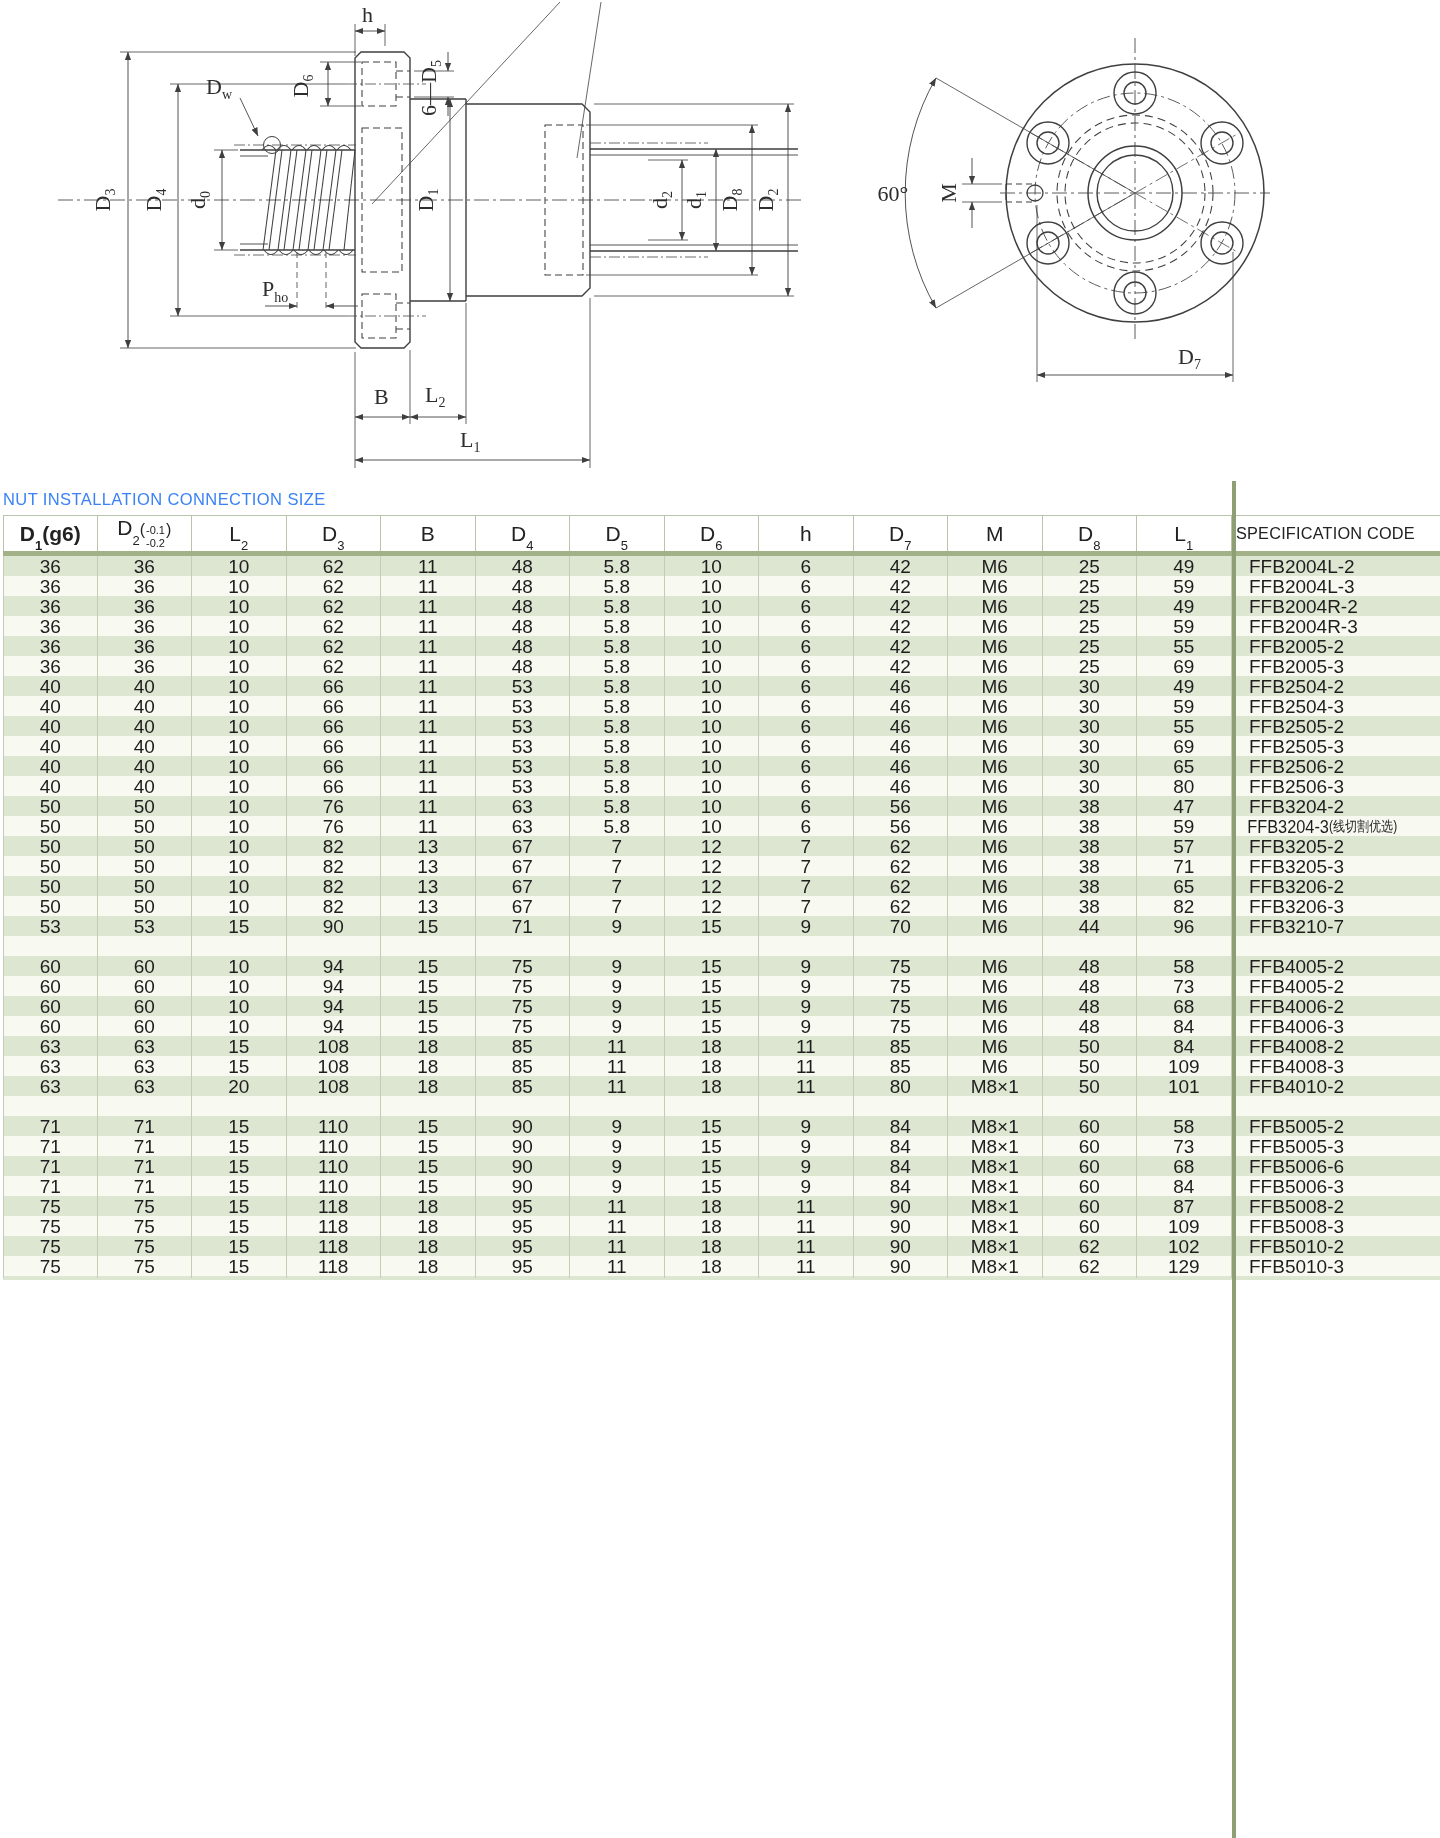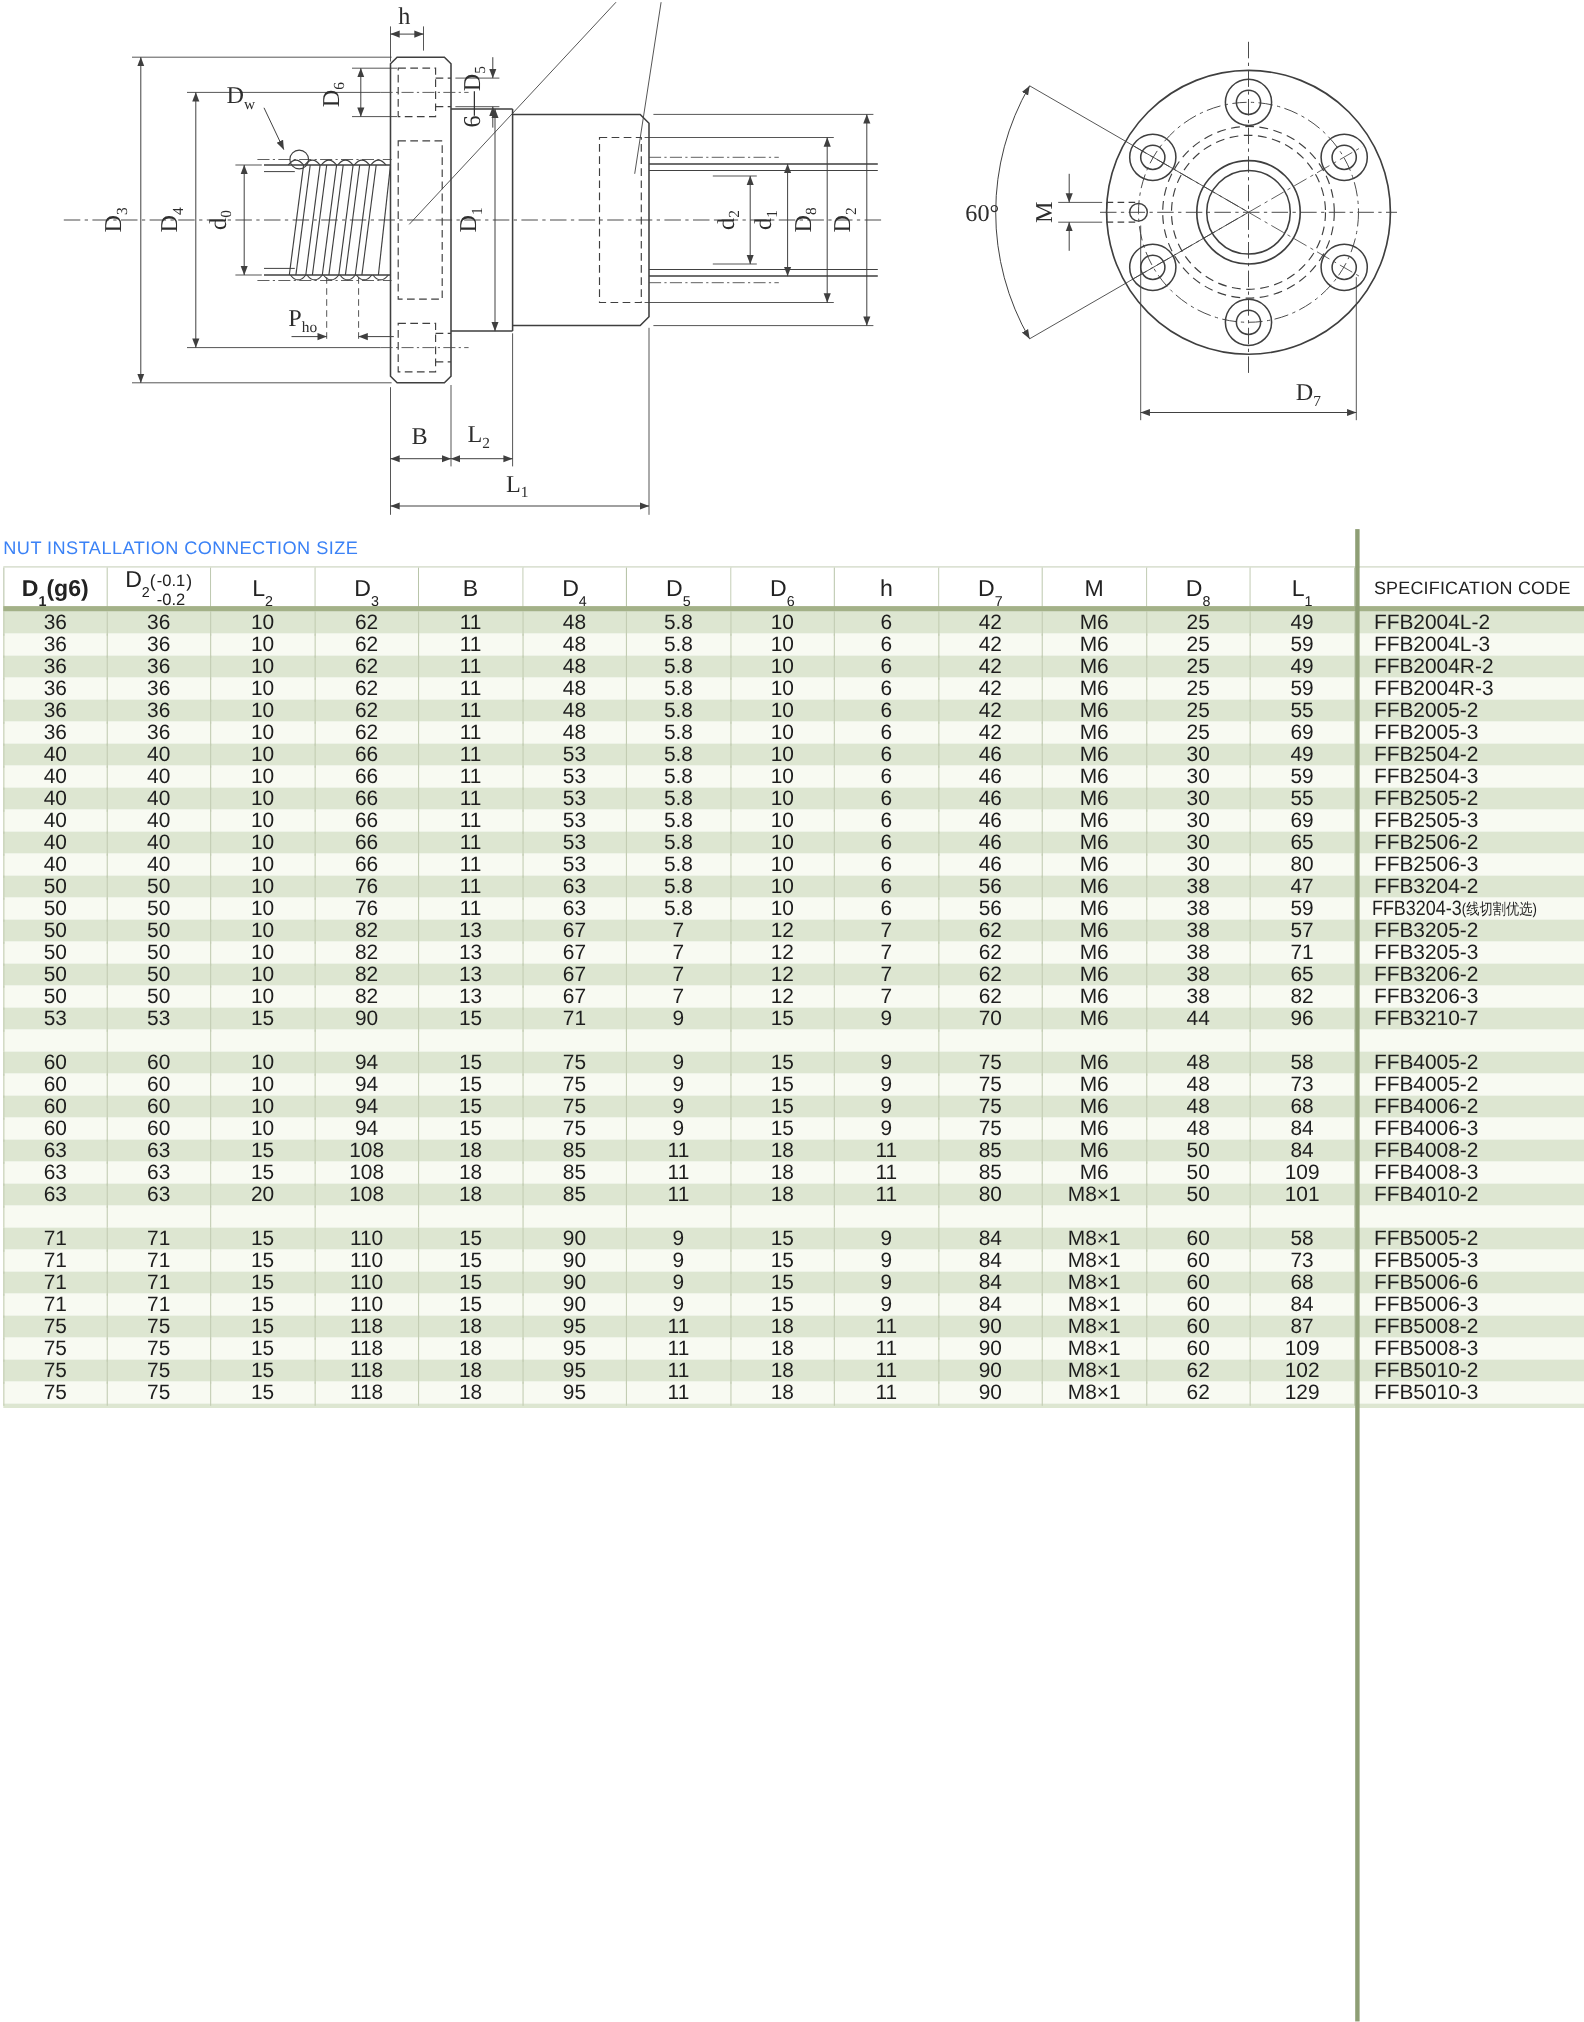--- a/index.html
+++ b/index.html
@@ -8,23 +8,23 @@
   svg text{font-family:"Liberation Serif",serif;fill:#2d2d2d;}
   .drawing{position:absolute;top:0;left:0;}
   .tbl-title{position:absolute;top:490px;left:3px;width:1228px;text-align:left;
              font-size:16.5px;letter-spacing:.4px;color:#3b82f6;}
   .hdr-topline{position:absolute;top:515px;left:3px;width:1437px;height:1px;background:#b9c5aa;}
   .header-row{position:absolute;top:516px;left:3px;display:grid;
               grid-template-columns:repeat(13,94.5px) 4.5px 204px;height:35px;}
   .hc{border-right:1px solid #b9c5aa;display:flex;align-items:center;justify-content:center;
       font-size:21px;color:#222;background:#fff;}
   .hc.first{border-left:1px solid #b9c5aa;font-weight:bold;}
-  .hc.spec{justify-content:flex-start;padding-left:13px;font-size:16.3px;border-right:none;letter-spacing:.2px;}
+  .hc.spec{justify-content:flex-start;font-size:16.3px;border-right:none;letter-spacing:.2px;}
   sub{font-size:13px;line-height:0;position:relative;top:4px;}
-  .tol{display:inline-flex;flex-direction:column;font-size:15px;line-height:1.15;margin:0 1px;
+  .tol{display:inline-flex;flex-direction:column;font-size:11px;line-height:1.15;margin:0 1px;
        transform:translateY(-1px);}
   .par{font-size:16px;}
   .thickline{position:absolute;top:551px;left:3px;width:1437px;height:5px;background:#a3b188;}
   .rows{position:absolute;top:556px;left:3px;}
   .drow{display:grid;grid-template-columns:repeat(13,94.5px) 4.5px 204px;height:20px;}
   .drow.g{background:#dde6d1;}
   .drow.w{background:#f8faf2;}
   .dc{border-right:1px solid #c3cdb3;display:flex;align-items:center;justify-content:center;
       font-size:19px;}
   .dc.first{border-left:1px solid #c3cdb3;}

